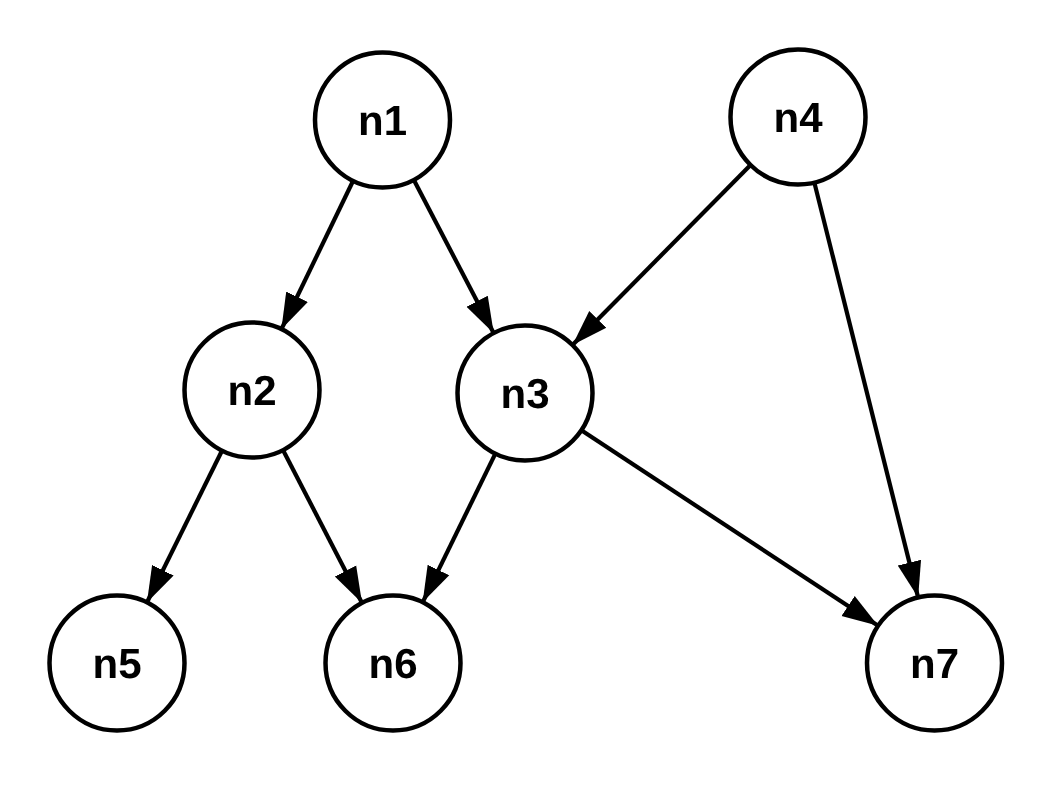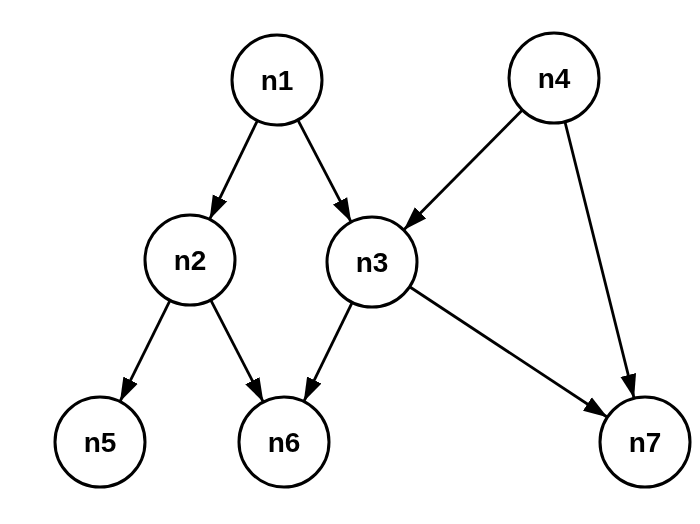--- a/index.html
+++ b/index.html
@@ -6,21 +6,20 @@
     margin: 0;
     padding: 0;
     width: 700px;
     height: 524px;
     background: #ffffff;
     overflow: hidden;
   }
   #graph-wrap {
     width: 672px;
     height: 524px;
-    padding-left: 22px;
   }
   svg {
     display: block;
   }
   .node-circle {
     fill: #ffffff;
     stroke-width: 3px;
   }
   .edge-line {
     stroke-width: 2.8px;

